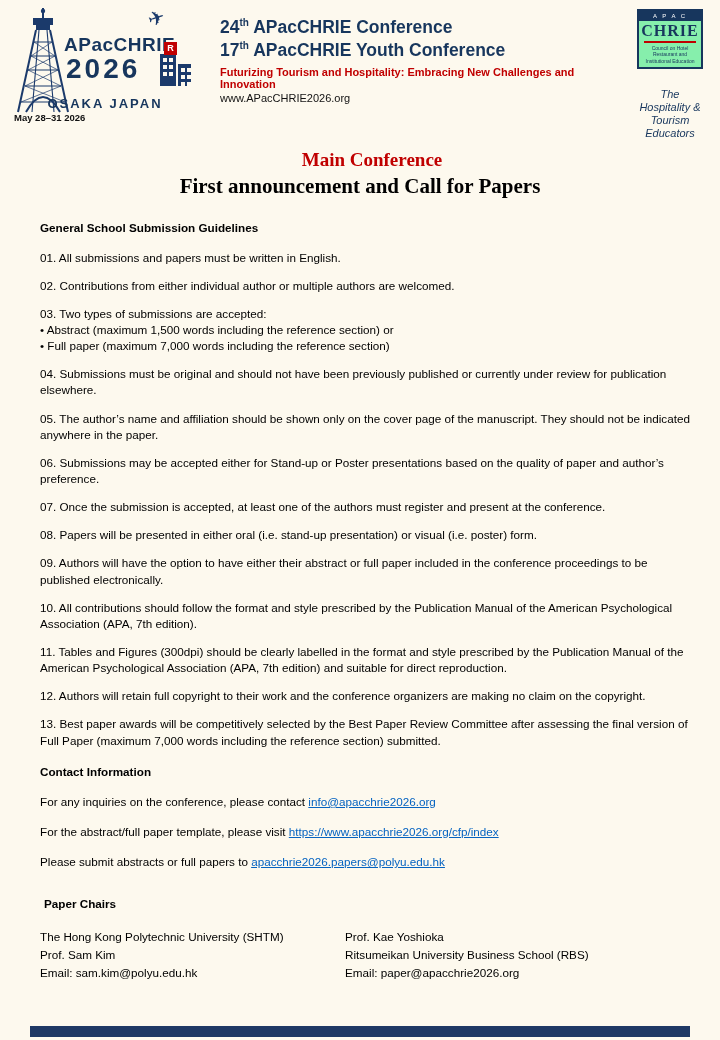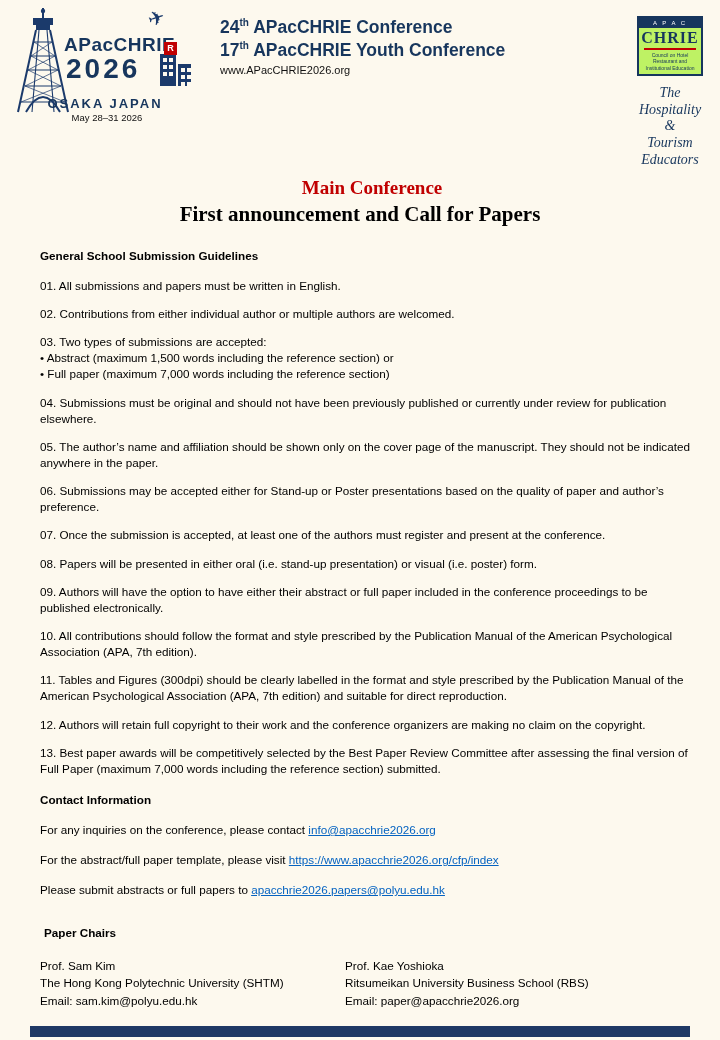--- a/index.html
+++ b/index.html
@@ -17,35 +17,35 @@
   .brand-year { position:absolute; left:56px; top:45px; font-size:28px; font-weight:bold; color:#17365d;
                 letter-spacing:3px; text-shadow:1px 1px 0 #fdf9ee, -1px -1px 0 #fdf9ee; }
   .bld { position:absolute; background:#1b3a6b; }
   .bld1 { left:150px; top:46px; width:16px; height:32px; }
   .bld2 { left:168px; top:56px; width:13px; height:22px; }
   .bld .win { position:absolute; left:3px; top:4px; width:4px; height:4px; background:#fdf9ee; box-shadow:6px 0 0 #fdf9ee, 0 7px 0 #fdf9ee, 6px 7px 0 #fdf9ee, 0 14px 0 #fdf9ee, 6px 14px 0 #fdf9ee; }
   .r-sign { position:absolute; left:154px; top:34px; width:13px; height:13px; background:#c00000; color:#fff;
             font-size:9px; font-weight:bold; text-align:center; line-height:13px; }
   .logo-city { position:absolute; left:0; right:0; top:88px; text-align:center; font-size:13px; font-weight:bold;
                color:#17365d; letter-spacing:2px; }
-  .logo-dates { position:absolute; left:4px; right:0; top:104px; text-align:center; font-size:9.5px; font-weight:normal; color:#111; }
+  .logo-dates { position:absolute; left:4px; right:0; top:104px; text-align:left; font-size:9.5px; font-weight:bold; color:#111; }
 
   .header-text { flex:1; padding:8px 8px 0 20px; }
   .title-line { color:#17365d; font-weight:bold; font-size:17.5px; line-height:1.3; }
   .title-line sup { font-size:10px; vertical-align:super; }
   .conf-tagline { color:#c00000; font-weight:bold; font-size:11px; margin-top:4px; }
   .conf-website { font-size:11px; margin-top:2px; color:#111; }
 
   .chrie { flex:0 0 auto; width:72px; text-align:center; }
-  .chrie-badge { border:2px solid #17365d; background:#bef264; width:66px; margin:8px auto; }
+  .chrie-badge { border:2px solid #17365d; background:#86efac; width:66px; margin:1px auto; }
   .chrie-apac { background:#17365d; color:#fff; font-size:6px; letter-spacing:2px; padding:2px 0; }
   .chrie-acronym { font-family:"Liberation Serif", serif; font-weight:bold; color:#17365d; font-size:16px; letter-spacing:1px; padding-top:1px; }
   .chrie-divider { height:2px; background:#c00000; margin:1px 5px; }
   .chrie-small { font-size:5px; color:#17365d; line-height:1.25; padding:1px 3px 3px; }
-  .chrie-tagline { font-family:Liberation Serif, serif; font-style:italic; color:#17365d; font-size:14px; line-height:1.2; margin-top:9px; }
+  .chrie-tagline { font-family:Liberation Sans, sans-serif; font-style:italic; color:#17365d; font-size:11px; line-height:1.2; margin-top:19px; }
 
   
   .main-heading { text-align:center; font-family:"Liberation Serif", serif; font-weight:bold; color:#c00000;
                   font-size:19px; margin-top:8px;padding-left:24px; }
   .page-title { text-align:center; font-family:"Liberation Serif", serif; font-weight:bold; color:#000;
                 font-size:21px; margin-top:3px; }
 
   
   .content { padding:6px 22px 0 40px; font-size:11.7px; line-height:1.38; }
   .section-heading { font-weight:bold; font-size:11.7px; margin:15px 0 14px; }
@@ -92,20 +92,21 @@
           <span class="win"></span>
         </div>
       <div class="r-sign">R</div>
       <div class="logo-city">OSAKA JAPAN</div>
       <div class="logo-dates">May 28–31 2026</div>
     </div>
 
     <div class="header-text">
       <div class="title-line"><span>24</span><sup>th</sup><span> APacCHRIE Conference</span></div>
       <div class="title-line"><span>17</span><sup>th</sup><span> APacCHRIE Youth Conference</span></div>
+      <div class="conf-tagline">Futurizing Tourism and Hospitality: Embracing New Challenges and Innovation</div>
       <div class="conf-website">www.APacCHRIE2026.org</div>
     </div>
 
     <div class="chrie">
       <div class="chrie-badge">
         <div class="chrie-apac">A P A C</div>
         <div class="chrie-acronym">CHRIE</div>
         <div class="chrie-divider"></div>
         <div class="chrie-small">Council on Hotel Restaurant and Institutional Education</div>
       </div>
@@ -142,22 +143,22 @@
     <div class="section-heading">Contact Information</div>
 
     <p class="c"><span>For any inquiries on the conference, please contact </span><a href="#" class="link">info@apacchrie2026.org</a></p>
     <p class="c"><span>For the abstract/full paper template, please visit </span><a href="#" class="link">https://www.apacchrie2026.org/cfp/index</a></p>
     <p class="c"><span>Please submit abstracts or full papers to </span><a href="#" class="link">apacchrie2026.papers@polyu.edu.hk</a></p>
 
     <div class="chairs-heading">Paper Chairs</div>
 
     <div class="chairs">
       <div class="chair left">
+        <div>The Hong Kong Polytechnic University (SHTM)</div>
         <div>Prof. Sam Kim</div>
-        <div>The Hong Kong Polytechnic University (SHTM)</div>
         <div>Email: sam.kim@polyu.edu.hk</div>
       </div>
       <div class="chair">
         <div>Prof. Kae Yoshioka</div>
         <div>Ritsumeikan University Business School (RBS)</div>
         <div>Email: paper@apacchrie2026.org</div>
       </div>
     </div>
 
   </div>

